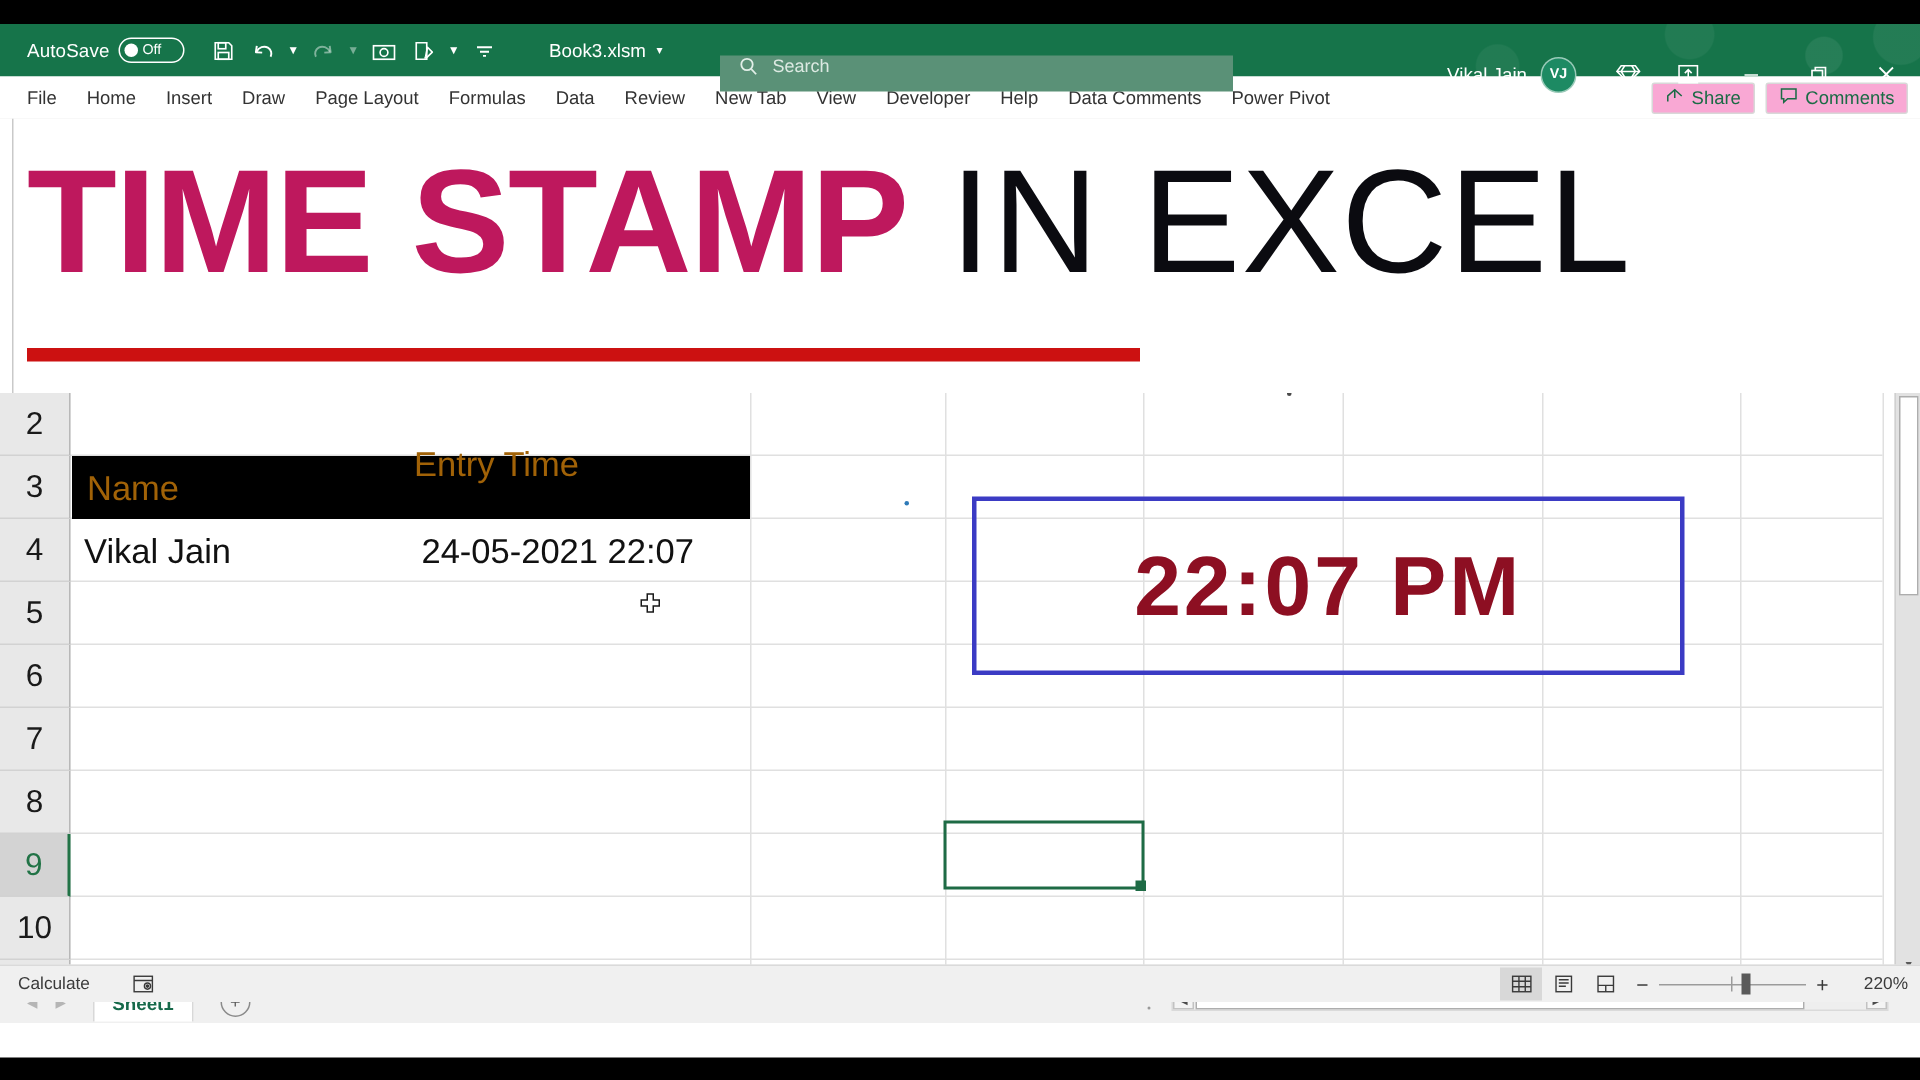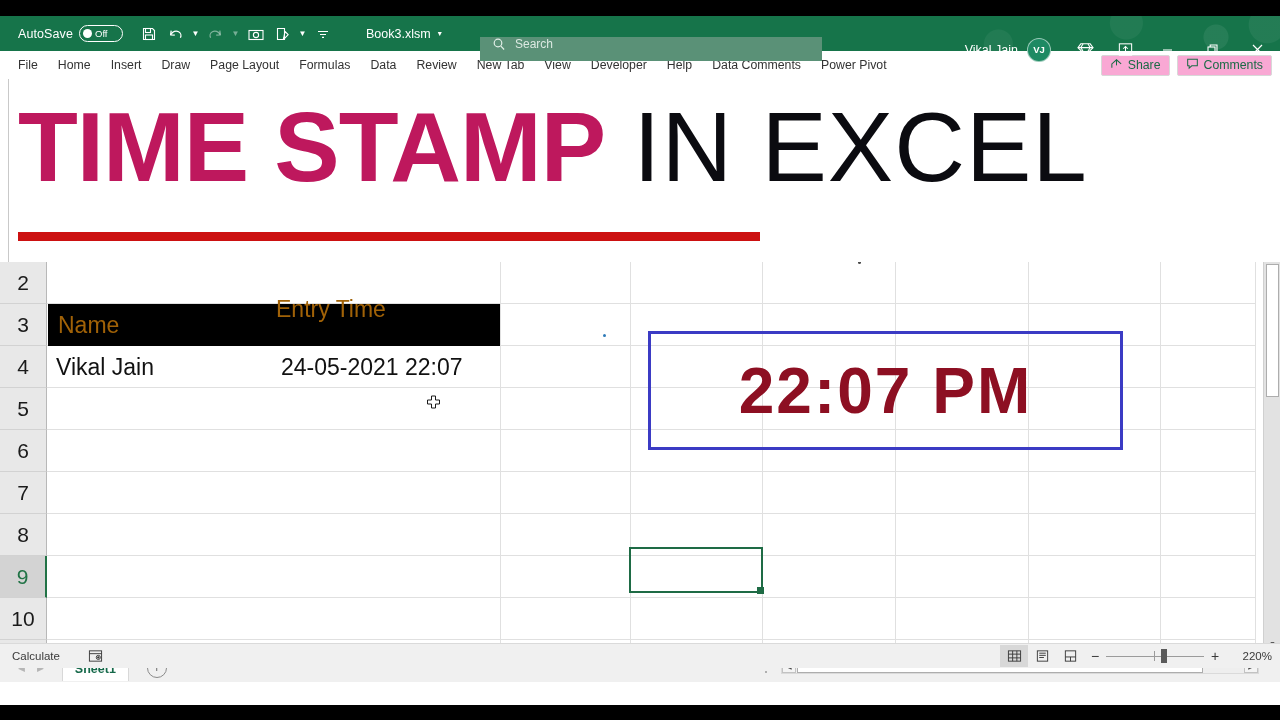--- a/index.html
+++ b/index.html
@@ -191,21 +191,21 @@
 
   
   .timebox {
     position: absolute; left: 648px; top: 331px; width: 475px; height: 119px;
     border: 3px solid #3b3bc4; box-sizing: border-box;
     background: transparent;
     display: flex; align-items: center; justify-content: center;
   }
   .timebox-text {
     font-family: "Liberation Sans", sans-serif;
-    font-weight: bold; font-size: 64px; color: #8d0f22;
+    font-weight: bold; font-size: 56px; color: #8d0f22;
     letter-spacing: 2px; white-space: nowrap;
   }
 
   
   .active-cell {
     position: absolute; left: 629px; top: 547px; width: 134px; height: 46px;
     border: 2px solid #1e6b45; box-sizing: border-box; background: transparent;
   }
   .fill-handle {
     position: absolute; left: 757px; top: 587px; width: 7px; height: 7px;

